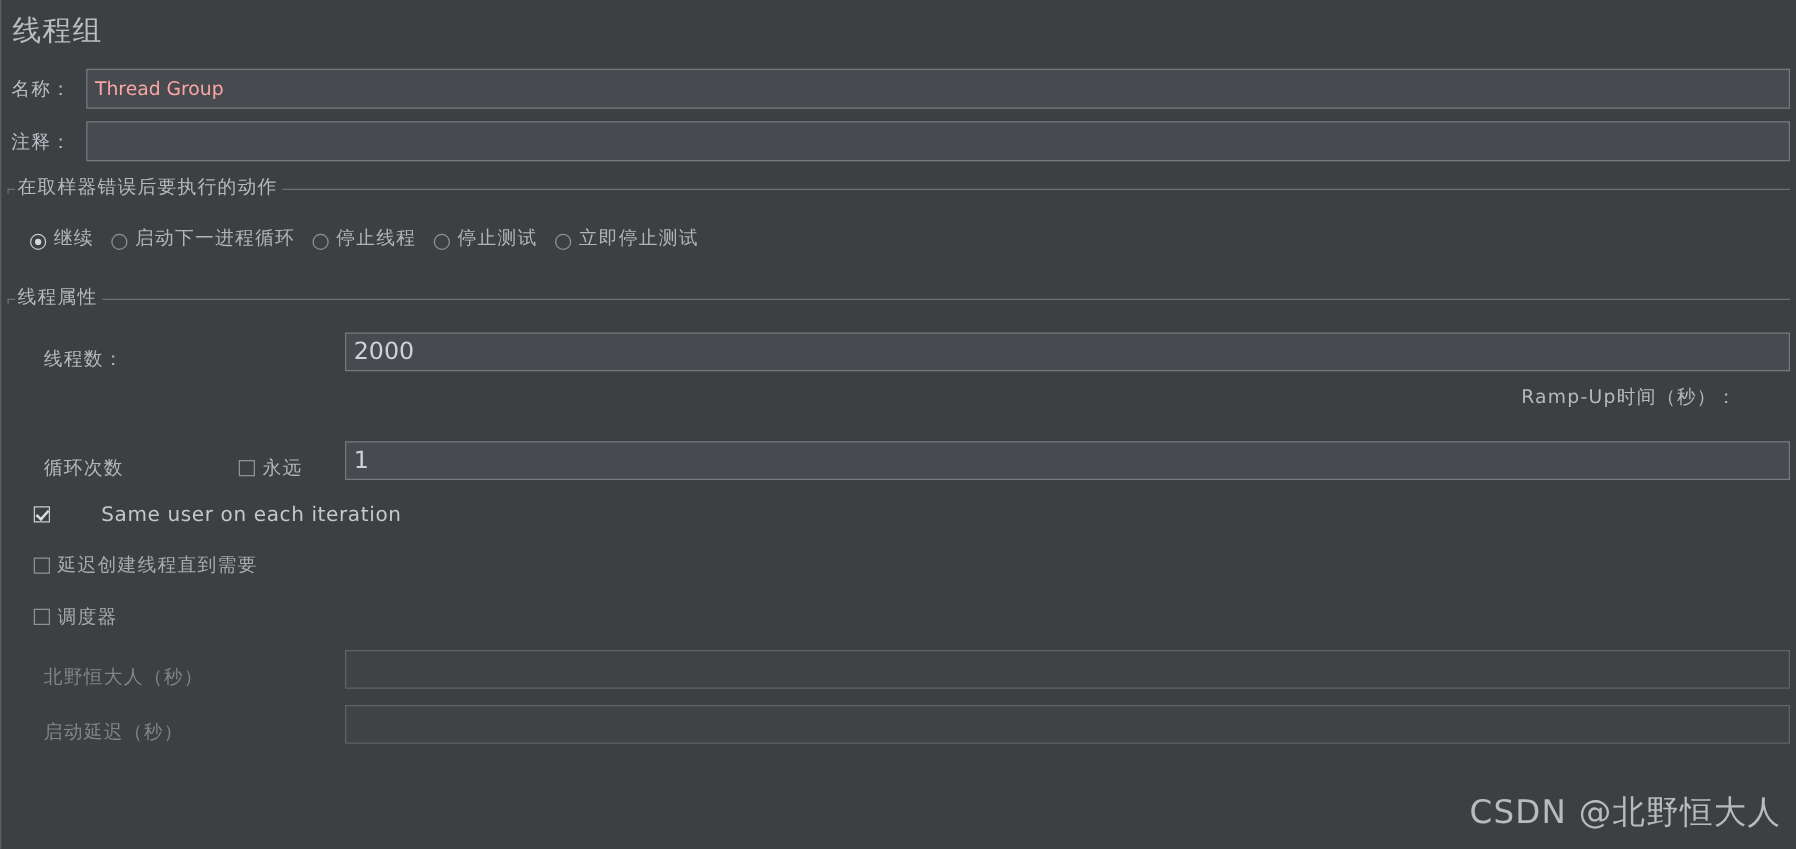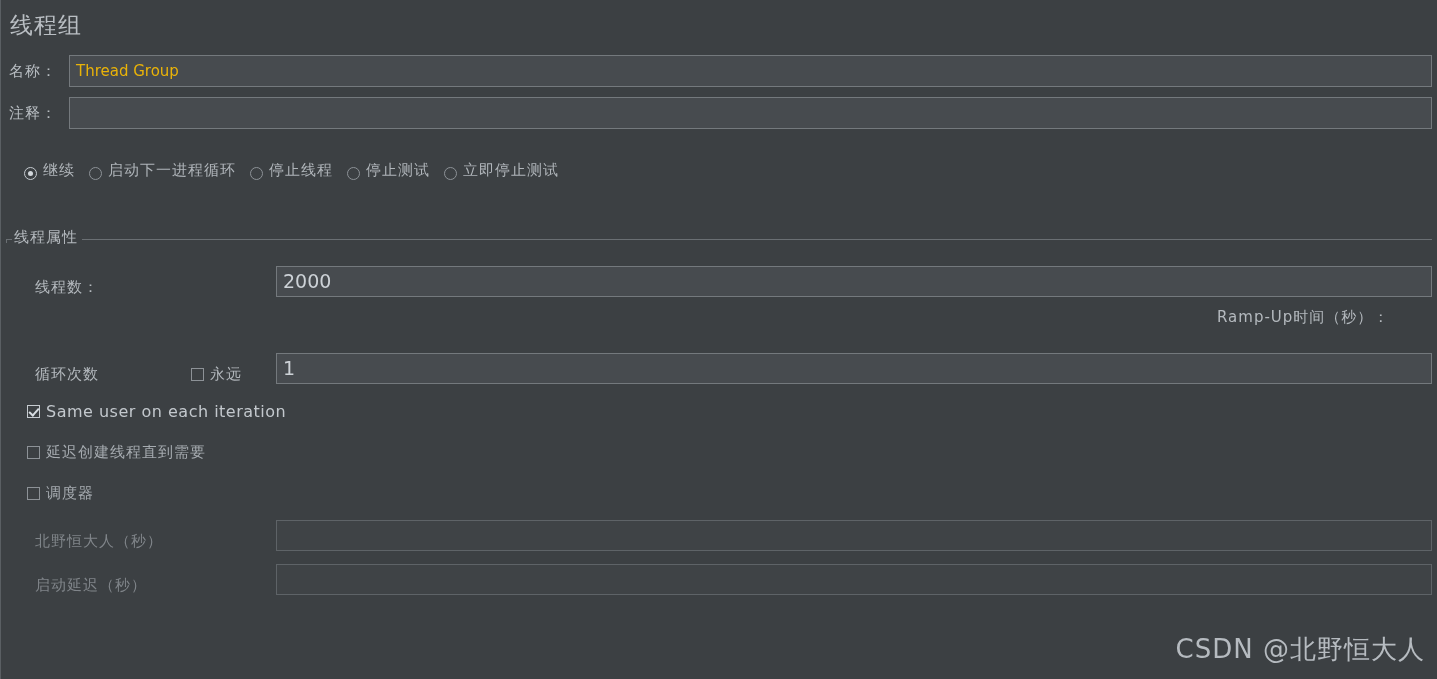--- a/index.html
+++ b/index.html
@@ -51,21 +51,21 @@
     color: #b9bec3;
     letter-spacing: 1px;
     white-space: nowrap;
   }
   .tfield {
     flex: 1;
     height: 32px;
     box-sizing: border-box;
     background: #474b4f;
     border: 1px solid #74797d;
-    color: #eab308;
+    color: #fca5a5;
     font-size: 15px;
     line-height: 30px;
     padding: 0 6px;
     margin-right: 5px;
     white-space: nowrap;
     overflow: hidden;
     font-family: "DejaVu Sans", "Liberation Sans", sans-serif;
   }
 
   
@@ -268,20 +268,25 @@
     <div class="lbl">名称：</div>
     <div class="tfield">Thread Group</div>
   </div>
 
   <div class="row-text" style="top:96px;">
     <div class="lbl">注释：</div>
     <div class="tfield"></div>
   </div>
 
   <div class="group" style="top:142px;">
+    <div class="group-head">
+      <div class="gline"></div>
+      <div class="gtick"></div>
+      <div class="gtitle">在取样器错误后要执行的动作</div>
+    </div>
     <div class="radio-row" style="margin-top:14px;">
 
       <div class="radio-item selected">
         <span class="radio-mark"></span>
         <span class="radio-label">继续</span>
       </div>
 
       <div class="radio-item">
         <span class="radio-mark"></span>
         <span class="radio-label">启动下一进程循环</span>
@@ -327,21 +332,21 @@
     <div class="flabel">
       <span>循环次数</span>
       <span class="inline-cb">
         <span class="cbox"></span>
         <span class="radio-label">永远</span>
       </span>
     </div>
     <div class="finput">1</div>
   </div>
 
-  <div class="cb-row" style="top:399px;">
+  <div class="cb-row" style="top:399px;gap:35px;">
     <span class="cbox checked"></span>
     <span class="cb-label">Same user on each iteration</span>
   </div>
 
   <div class="cb-row" style="top:440px;">
     <span class="cbox"></span>
     <span class="cb-label cjk">延迟创建线程直到需要</span>
   </div>
 
   <div class="cb-row" style="top:481px;">

